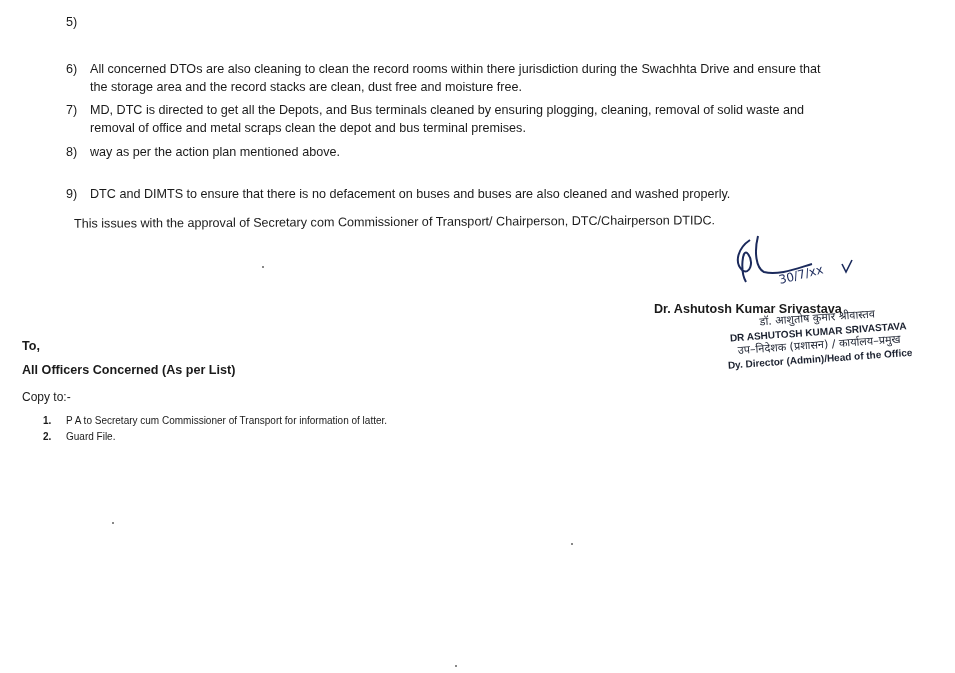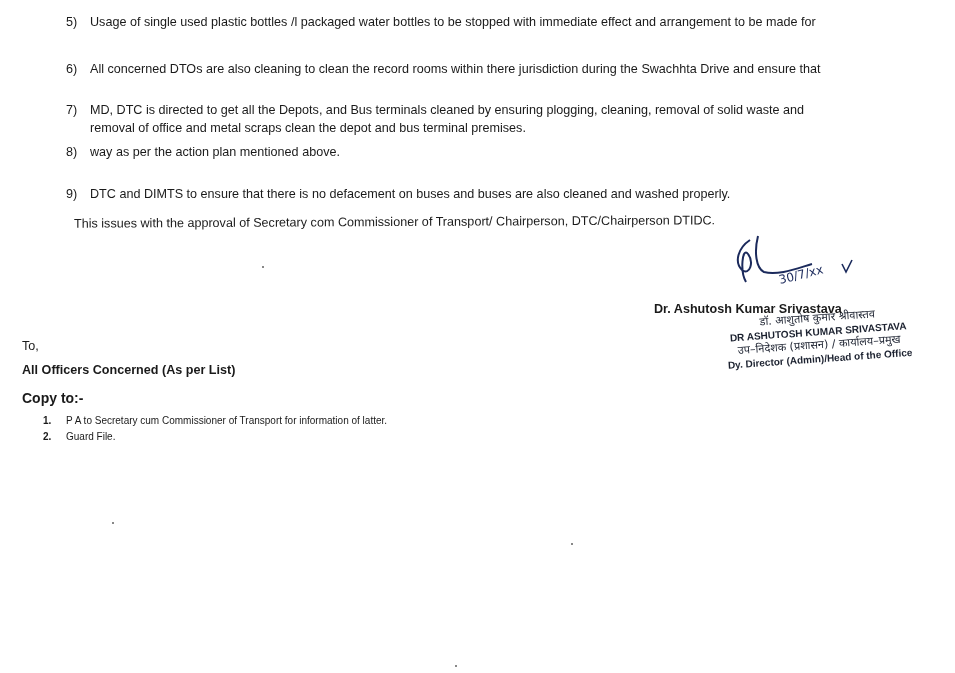--- a/index.html
+++ b/index.html
@@ -7,40 +7,40 @@
   .doc { position: absolute; left: 0; top: 0; width: 955px; height: 673px; }
   .item { position: absolute; left: 66px; width: 800px; font-size: 12.6px; line-height: 18px; }
   .item .num { position: absolute; left: 0; top: 0; width: 22px; }
   .item .txt { margin-left: 24px; }
   .approval { position: absolute; left: 74px; top: 215px; font-size: 12.6px; transform: rotate(-0.3deg); }
   .sig-svg { position: absolute; left: 728px; top: 232px; width: 130px; height: 56px; }
   .signer-name { position: absolute; left: 654px; top: 286px; font-size: 12.6px; font-weight: bold; margin-top: 16px; }
   .signer-desig { position: absolute; left: 587px; top: 308px; font-size: 12.6px; font-weight: bold; }
   .stamp { position: absolute; left: 722px; top: 318px; width: 190px; font-size: 10px; font-weight: bold; color: #1c2230; transform: rotate(-4deg); transform-origin: left top; text-align: center; line-height: 13.5px; }
   .stamp .hi { font-size: 11px; font-weight: normal; font-family: "DejaVu Sans", sans-serif; }
-  .to { position: absolute; left: 22px; top: 339px; font-size: 12.6px; font-weight: normal; }
+  .to { position: absolute; left: 22px; top: 339px; font-size: 12.6px; font-weight: bold; }
   .officers { position: absolute; left: 22px; top: 363px; font-size: 12.6px; font-weight: bold; }
-  .copyto { position: absolute; left: 22px; top: 390px; font-size: 14px; font-weight: bold; }
+  .copyto { position: absolute; left: 22px; top: 390px; font-size: 12px; font-weight: normal; }
   .copy-item { position: absolute; left: 43px; font-size: 10px; }
   .copy-item .cnum { display: inline-block; width: 23px; font-weight: bold; }
   .speck { position: absolute; width: 2px; height: 2px; background: #888; }
 </style>
 </head>
 <body>
 
 <div class="doc">
 
   <div class="item" style="top:13px;">
     <span class="num">5)</span>
-    <div class="txt">Usage of  single used plastic bottles /l packaged water bottles to be stopped with immediate effect and arrangement to be made for</div>
   </div>
 
   <div class="item" style="top:60px;">
     <span class="num">6)</span>
     <div class="txt">All concerned DTOs are also cleaning to clean the record rooms within there jurisdiction during the Swachhta Drive and ensure that</div>
+    <div class="txt">the storage area and the record stacks are clean, dust free and moisture free.</div>
   </div>
 
   <div class="item" style="top:101px;">
     <span class="num">7)</span>
     <div class="txt"> MD, DTC is directed to get all the Depots, and Bus terminals cleaned by ensuring plogging, cleaning, removal of solid waste and</div>
     <div class="txt">removal of office and metal scraps clean the depot and bus terminal premises.</div>
   </div>
 
   <div class="item" style="top:143px;">
     <span class="num">8)</span>

